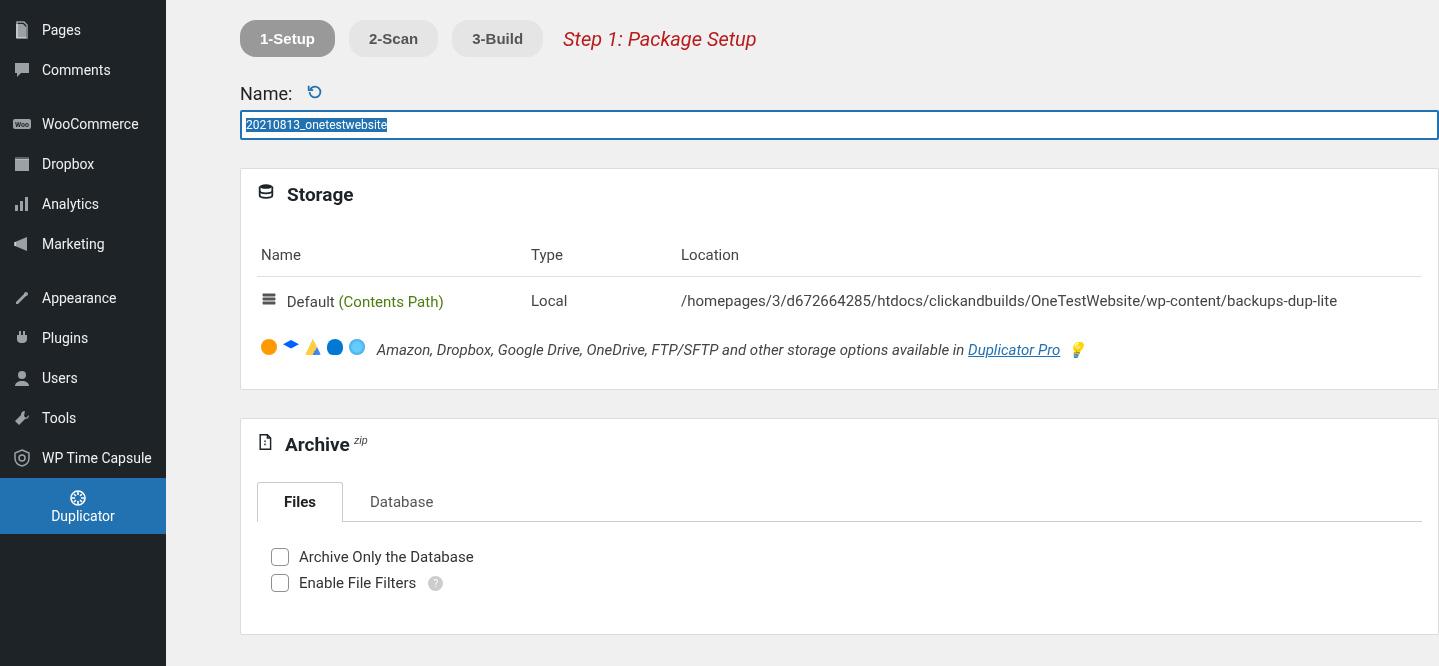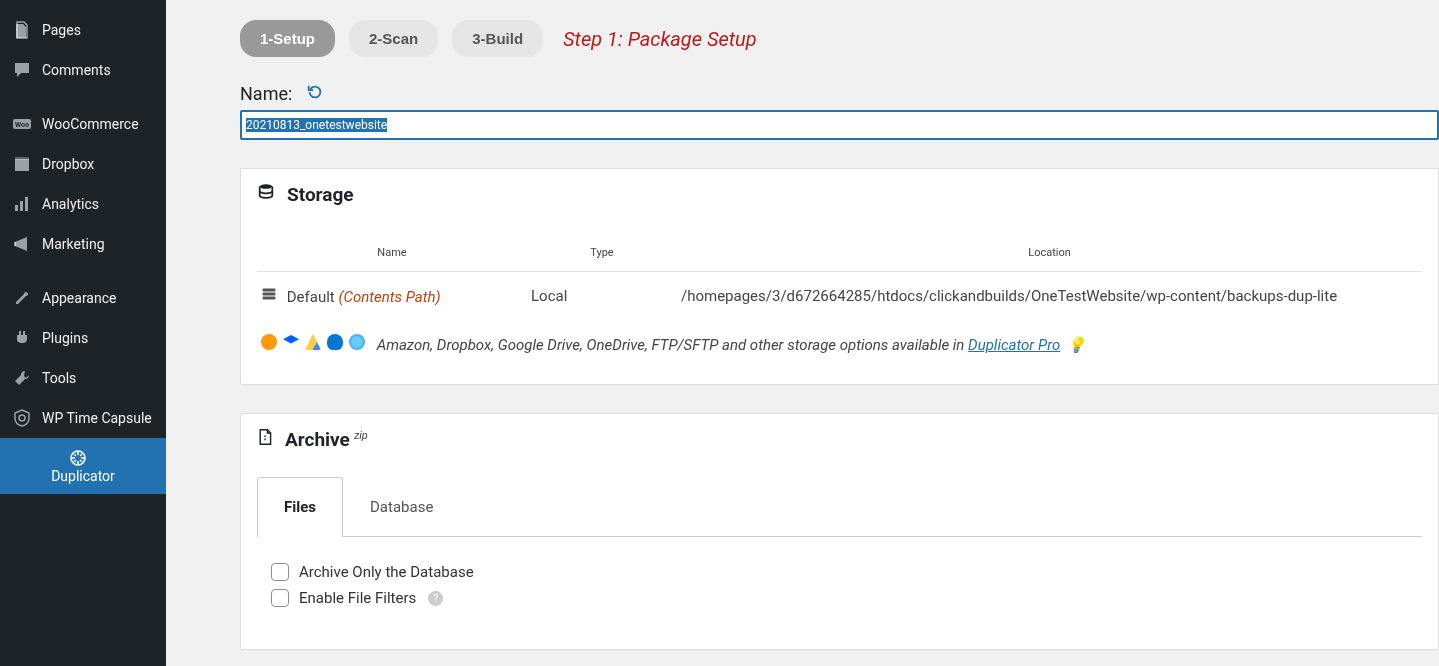--- a/index.html
+++ b/index.html
@@ -20,36 +20,36 @@
 .step-title { font-size: 20px; font-weight: 400; color: #b91c1c; margin-left: 6px; font-style: italic; }
 .name-label-row { display: flex; align-items: center; gap: 14px; margin-bottom: 6px; }
 .name-label { font-size: 18px; color: #222; }
 .reset-icon { color: #2271b1; cursor: pointer; }
 .name-input-wrap { width: 100%; padding: 6px 4px; border: 2px solid #2271b1; border-radius: 2px; background: #fff; font-size: 12px; }
 .name-input-wrap .sel { background:#2271b1; color:#fff; display:inline-block; }
 .panel { background: #fff; border: 1px solid #dcdcde; border-radius: 2px; margin-top: 28px; }
 .panel-header { padding: 14px 16px; font-size: 19px; font-weight: 700; display: flex; align-items: center; gap: 12px; cursor: pointer; }
 .panel-body { padding: 4px 16px 16px 16px; }
 .storage-table { width: 100%; border-collapse: collapse; margin-top: 12px; }
-.storage-table th { text-align: center; font-weight: 400; font-size: 11px; color: #444; border-bottom: 1px solid #e0e0e0; padding: 10px 4px 12px; }
+.storage-table th { text-align: left; font-weight: 400; font-size: 15px; color: #444; border-bottom: 1px solid #e0e0e0; padding: 10px 4px 12px; }
 .storage-table td { padding: 14px 4px; font-size: 15px; color: #444; }
 .provider-icons { display: inline-flex; align-items: center; gap: 6px; margin-right: 8px; }
 .provider-icons .pi { width: 16px; height: 16px; border-radius: 2px; display: inline-block; }
 .storage-note { font-size: 15px; font-style: italic; color: #555; padding: 6px 4px 4px; }
 .storage-note a { color: #2271b1; text-decoration: underline; font-style: italic; }
 .lb { color: #888; margin-left: 3px; }
 .sup { font-size: 11px; font-style: italic; vertical-align: super; margin-left: 4px; font-weight:400; color:#444; }
 .tabs { display: flex; border-bottom: 1px solid #ccc; margin-top: 8px; }
-.tab { padding: 20px 26px; font-size: 15px; cursor: pointer; border: 1px solid transparent; border-bottom: none; color: #555; }
+.tab { padding: 10px 26px; font-size: 15px; cursor: pointer; border: 1px solid transparent; border-bottom: none; color: #555; }
 .tab.active { border-color: #ccc; background: #fff; border-radius: 3px 3px 0 0; margin-bottom: -1px; font-weight: 700; color: #222; }
 .tabpanel { padding: 18px 14px; }
 .chk-row { display: flex; align-items: center; gap: 10px; margin: 8px 0; font-size: 15px; color: #333; }
 .chk { width: 18px; height: 18px; border: 1px solid #8c8f94; border-radius: 4px; cursor: pointer; background:#fff; }
 .help-q { width: 15px; height: 15px; border-radius: 50%; background: #ccc; color: #fff; font-size: 10px; display: inline-flex; align-items:center; justify-content:center; margin-left: 2px; }
-.italic { font-style: italic; color: #c2410c; }
+.italic { color: #4d7c0f; }
 </style>
 </head>
 <body>
 
 <div class="sidebar">
   <div class="sidebar-item">
     <span class="sidebar-icon">
         <svg viewBox="0 0 20 20" fill="currentColor">
           <path d="M5 2h7l3 3v13H5z" fill="none" stroke="currentColor" stroke-width="1.5"></path>
           <path d="M4 4h7l3 3v11H4z" fill="currentColor"></path>
@@ -113,20 +113,29 @@
       </span>
     <span>Appearance</span>
   </div>
   <div class="sidebar-item">
     <span class="sidebar-icon">
         <svg viewBox="0 0 20 20" fill="currentColor">
           <path d="M7 3v4H5v4c0 2 1 4 5 4s5-2 5-4V7h-2V3h-2v4H9V3z"></path>
         </svg>
       </span>
     <span>Plugins</span>
+  </div>
+  <div class="sidebar-item">
+    <span class="sidebar-icon">
+        <svg viewBox="0 0 20 20" fill="currentColor">
+          <circle cx="10" cy="7" r="4"></circle>
+          <path d="M3 18c0-3 3-5 7-5s7 2 7 5z"></path>
+        </svg>
+      </span>
+    <span>Users</span>
   </div>
   <div class="sidebar-item">
     <span class="sidebar-icon">
         <svg viewBox="0 0 20 20" fill="currentColor">
           <path d="M13 3a4 4 0 00-4 4l-6 6 4 4 6-6a4 4 0 004-4l-3 3-2-2z"></path>
         </svg>
       </span>
     <span>Tools</span>
   </div>
   <div class="sidebar-item">

